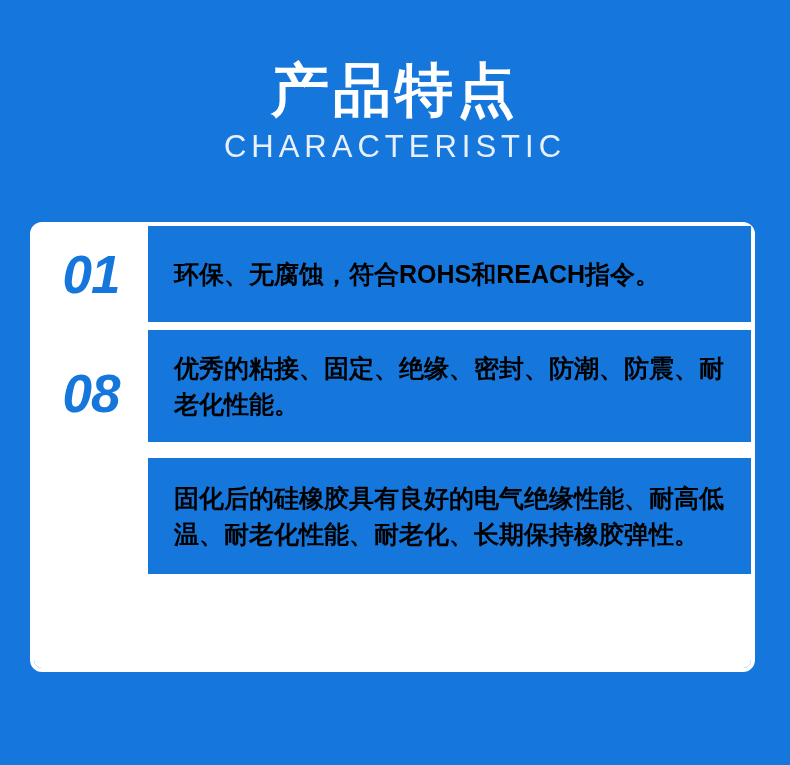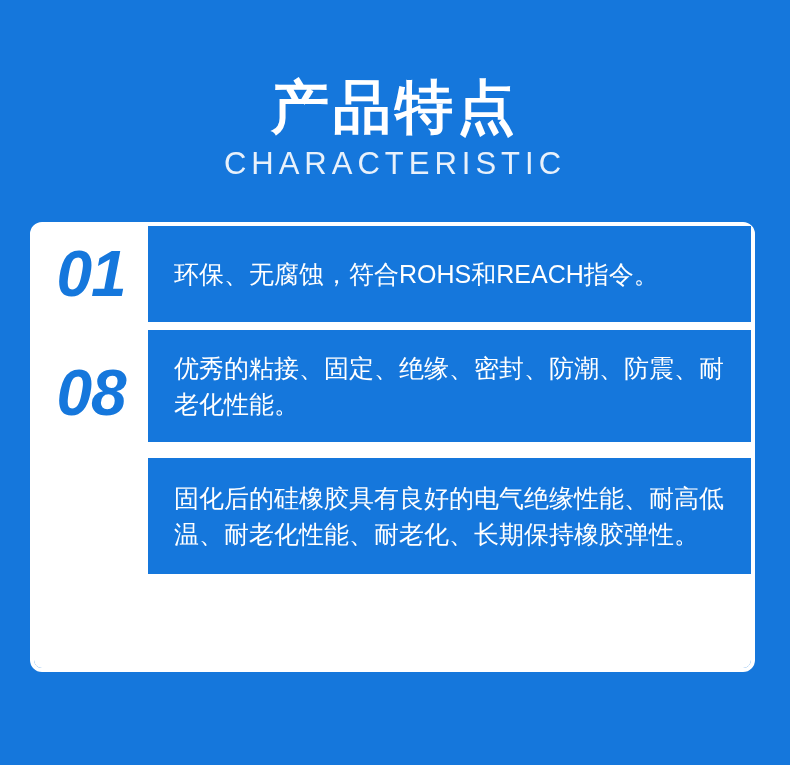--- a/index.html
+++ b/index.html
@@ -16,21 +16,21 @@
   .page {
     position: relative;
     width: 790px;
     height: 765px;
     background: #1577dc;
   }
 
   
   .header {
     position: absolute;
-    top: 73px;
+    top: 56px;
     left: 0;
     width: 790px;
     text-align: center;
   }
   .header-title {
     font-size: 58px;
     line-height: 68px;
     font-weight: bold;
     color: #ffffff;
     letter-spacing: 4px;
@@ -77,21 +77,21 @@
     border-bottom-right-radius: 8px;
   }
 
   .num-cell {
     display: flex;
     align-items: center;
     justify-content: center;
     color: #1577dc;
     font-weight: bold;
     font-style: italic;
-    font-size: 64px;
+    font-size: 53px;
     letter-spacing: -1px;
     background: #ffffff;
   }
   .row-cell {
     background: #1577dc;
     color: #ffffff;
     display: flex;
     align-items: center;
     padding: 0 12px 0 26px;
     box-sizing: border-box;
@@ -102,22 +102,22 @@
     flex: 0 0 8px;
   }
   .num-sep {
     background: #ffffff;
     height: 8px;
     flex: 0 0 8px;
   }
   .row-text {
     font-size: 25px;
     line-height: 36px;
-    font-weight: normal;
-    color: #ffffff;
+    font-weight: bold;
+    color: #000000;
   }
 
   
   .h1 { flex: 0 0 96px; }
   .h2 { flex: 0 0 112px; }
   .h3 { flex: 0 0 110px; }
   .h4 { flex: 0 0 116px; }
 </style>
 </head>
 <body>

